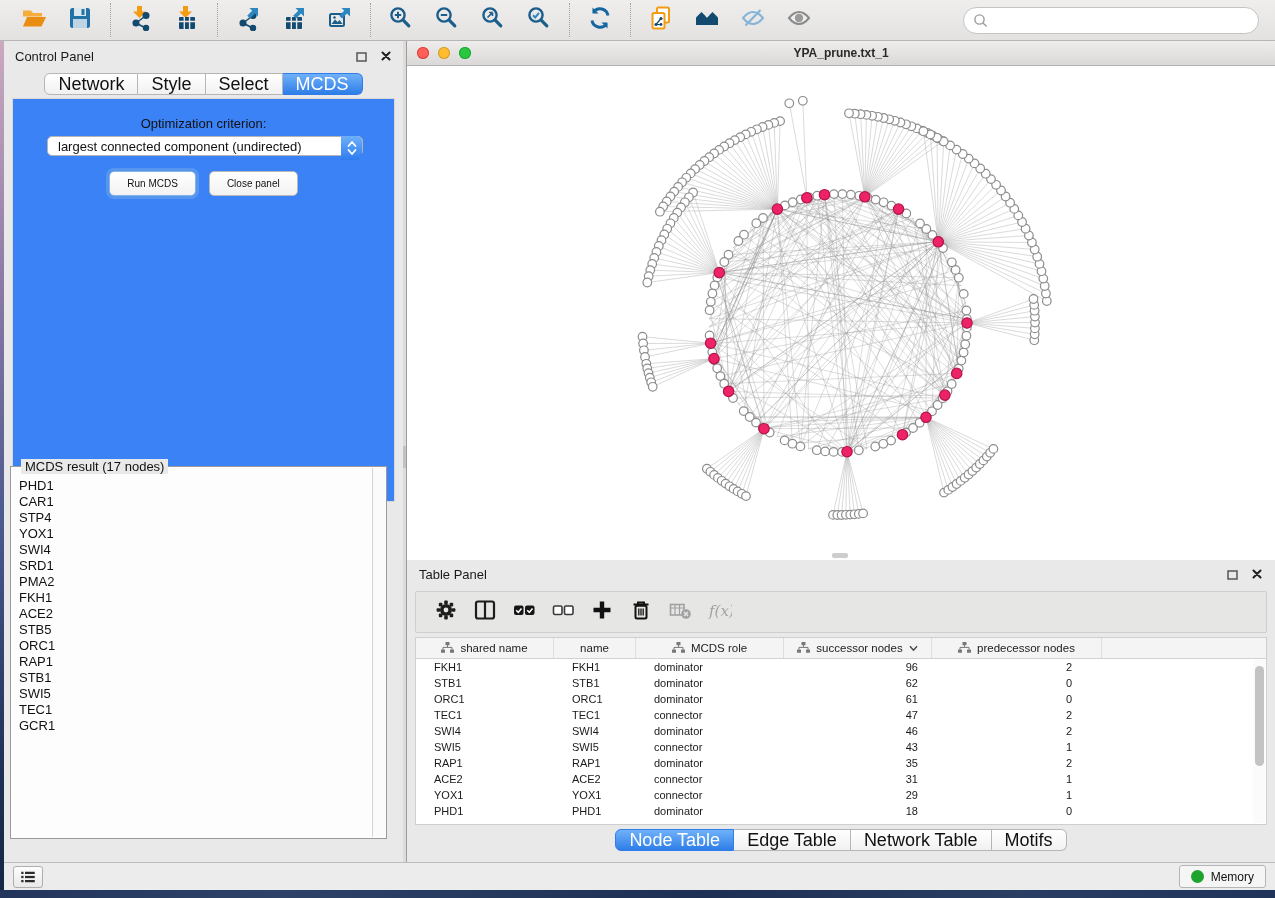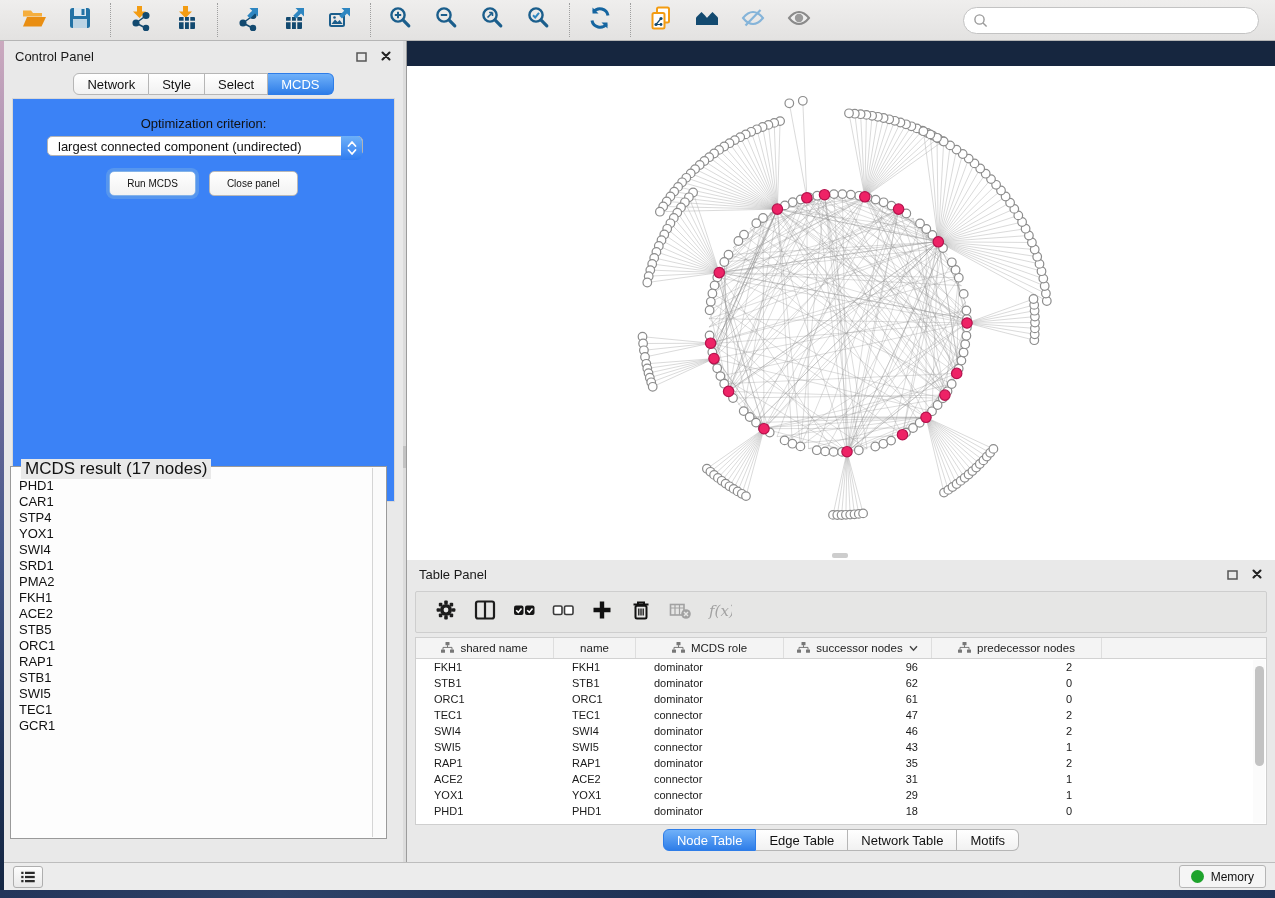--- a/index.html
+++ b/index.html
@@ -26,21 +26,21 @@
     background:linear-gradient(90deg,#23355a,#2e4268 22%,#1d3053 55%,#2a3e63 80%,#203459); }
 
   
   .control-panel { position:absolute; left:4px; top:41px; width:399px; height:821px; background:#e9e9e9; }
   .panel-header { height:30px; display:flex; align-items:center; padding:0 11px; }
   .panel-title { font-size:13px; color:#1a1a1a; }
   .win-btns { margin-left:auto; display:flex; gap:11px; align-items:center; }
   .win-btn { width:13px; height:13px; display:flex; align-items:center; justify-content:center; }
 
   .seg { display:flex; }
-  .seg-btn { height:22px; padding:0 13px; font-size:13px; color:#111;
+  .seg-btn { height:22px; padding:0 13px; font-size:18px; color:#111;
     background:linear-gradient(#ffffff,#f1f1f1); border:1px solid #b6b6b6; border-left:none;
     display:flex; align-items:center; cursor:default; white-space:nowrap; }
   .seg-btn:first-child { border-left:1px solid #b6b6b6; border-radius:6px 0 0 6px; }
   .seg-btn:last-child { border-radius:0 6px 6px 0; }
   .seg-btn.selected { background:linear-gradient(#70b1f9,#2e7de8); color:#fff; border-color:#2e7de8; }
   .cp-tabs { display:flex; justify-content:center; margin-top:2px; }
 
   .cp-content { position:absolute; left:8px; top:57px; width:383px; height:404px;
     background:#3b82f6; border:1px solid #d8d8d8; }
   .opt-label { text-align:center; margin-top:17px; font-size:13px; color:#111; }
@@ -50,21 +50,21 @@
   .dd-stepper { position:absolute; right:0; top:-1px; width:21px; height:24px; border-radius:0 5px 5px 0;
     background:linear-gradient(#6db0f8,#2f7cf0); display:flex; align-items:center; justify-content:center; }
   .btn-row { position:absolute; left:0; top:72px; width:100%; display:flex; justify-content:center; gap:13px; }
   .pbutton { height:25px; padding:0 17px; font-size:10px; color:#111; background:linear-gradient(#ffffff,#f2f2f2);
     border:1px solid #b8b8b8; border-radius:5px; display:flex; align-items:center; cursor:default; }
   .pbutton.focused { border-color:#84b3e8; box-shadow:0 0 0 3px rgba(110,167,232,.55); }
 
   .result-group { position:absolute; left:6px; top:425px; width:377px; height:373px;
     background:#fdfdfd; border:1px solid #9a9a9a; }
   .result-legend { position:absolute; left:10px; top:-8px; background:#e9e9e9; padding:0 4px;
-    font-size:17px; color:#111; }
+    font-size:13px; color:#111; }
   .result-list { position:absolute; left:1px; top:9px; bottom:1px; right:15px; overflow:hidden; padding-top:2px; }
   .result-item { font-size:13px; line-height:16px; padding-left:7px; color:#111; }
   .result-scroll { position:absolute; top:1px; bottom:1px; right:1px; width:13px; background:#fbfbfb; border-left:1px solid #d5d5d5; }
 
   .splitter { position:absolute; left:403px; top:41px; width:4px; height:821px; background:#dcdcdc; border-right:1px solid #9c9c9c; }
   .splitter-handle { position:absolute; left:0; top:405px; width:3px; height:22px; background:#c2c2c2; }
 
   
   .network-window { position:absolute; left:407px; top:41px; width:868px; height:519px; }
   .nw-titlebar { height:25px; background:linear-gradient(#efedec,#dbd9d8); border-bottom:1px solid #b3b1b0;
@@ -340,20 +340,28 @@
       </div>
     <div class="result-scroll"></div>
   </div>
 </div>
 
 <div class="splitter">
     <div class="splitter-handle"></div>
   </div>
 
 <div class="network-window">
+  <div class="nw-titlebar">
+    <span class="traffic">
+      <span class="tl red"></span>
+      <span class="tl yellow"></span>
+      <span class="tl green"></span>
+    </span>
+    <span class="nw-title">YPA_prune.txt_1</span>
+  </div>
   <div class="nw-canvas">
     <svg id="graph" width="868" height="494" viewBox="0 0 868 494">
         <line x1="370.4" y1="143.1" x2="460.5" y2="131.4" stroke="#8f8f8f" stroke-opacity="0.38" stroke-width="0.8"></line>
         <line x1="370.4" y1="143.1" x2="525.0" y2="345.3" stroke="#8f8f8f" stroke-opacity="0.38" stroke-width="0.8"></line>
         <line x1="370.4" y1="143.1" x2="303.7" y2="277.8" stroke="#8f8f8f" stroke-opacity="0.38" stroke-width="0.8"></line>
         <line x1="370.4" y1="143.1" x2="363.0" y2="147.4" stroke="#8f8f8f" stroke-opacity="0.38" stroke-width="0.8"></line>
         <line x1="370.4" y1="143.1" x2="307.5" y2="294.3" stroke="#8f8f8f" stroke-opacity="0.38" stroke-width="0.8"></line>
         <line x1="370.4" y1="143.1" x2="342.9" y2="162.7" stroke="#8f8f8f" stroke-opacity="0.38" stroke-width="0.8"></line>
         <line x1="370.4" y1="143.1" x2="401.9" y2="131.3" stroke="#8f8f8f" stroke-opacity="0.38" stroke-width="0.8"></line>
         <line x1="370.4" y1="143.1" x2="305.3" y2="286.1" stroke="#8f8f8f" stroke-opacity="0.38" stroke-width="0.8"></line>

